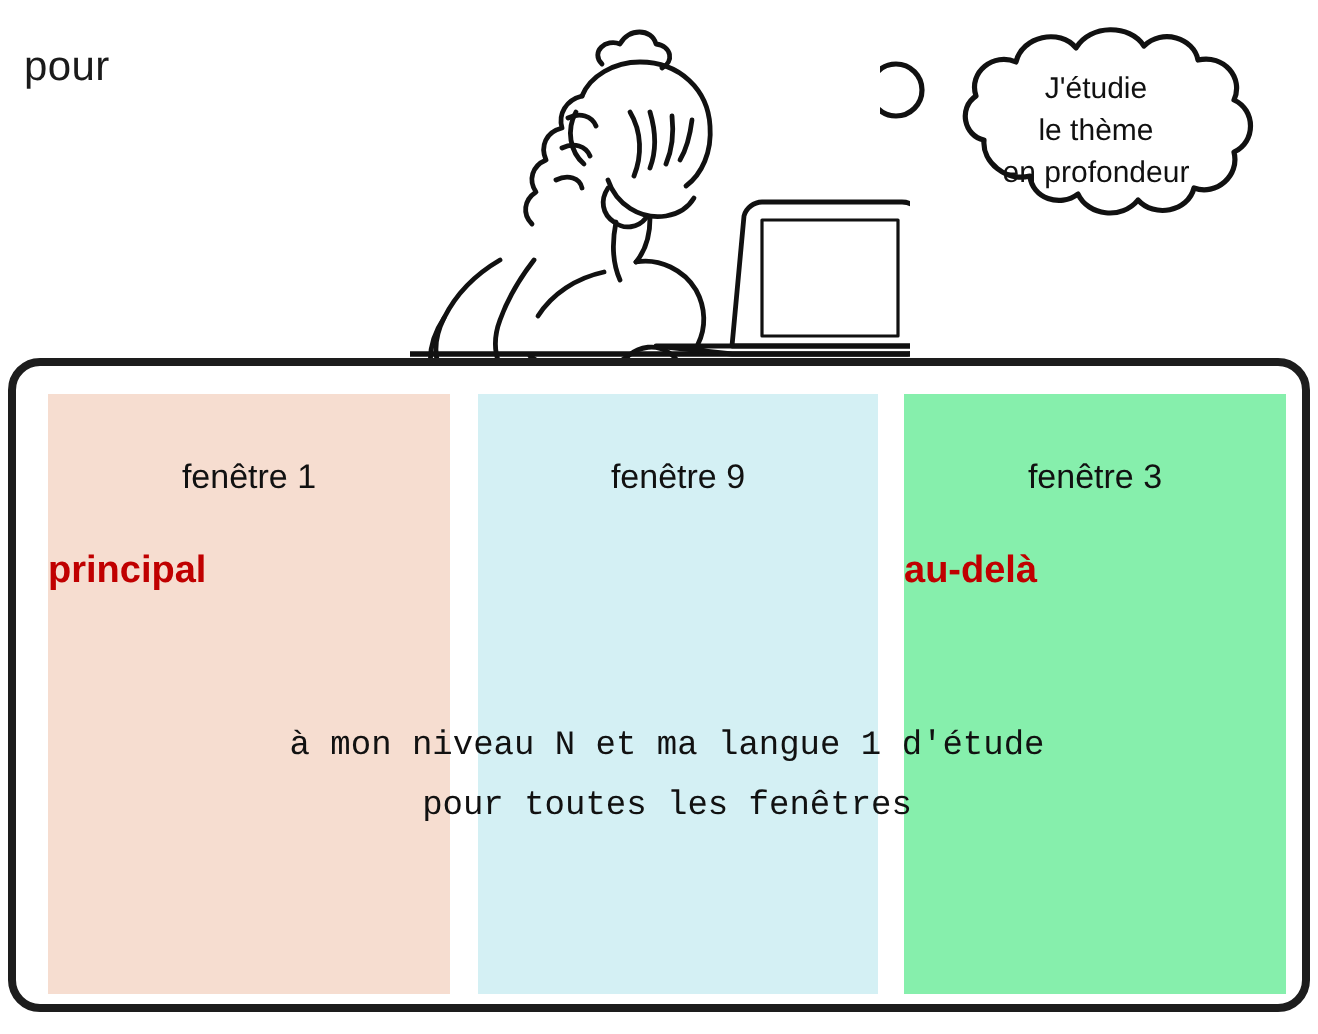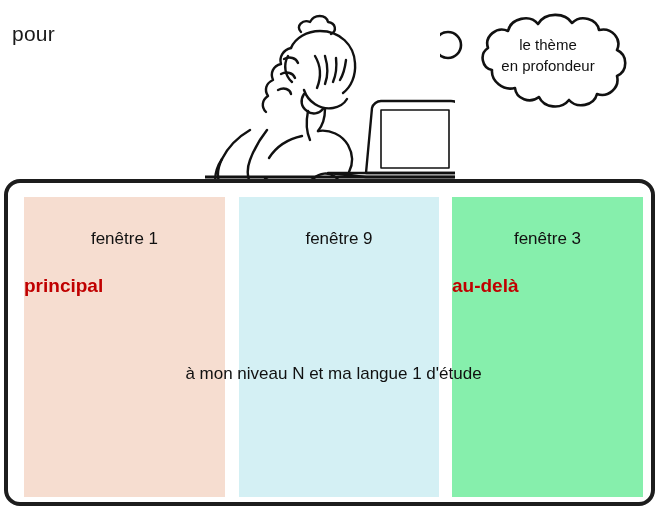--- a/index.html
+++ b/index.html
@@ -120,20 +120,21 @@
   #caption {
     position: absolute;
     left: 16px;
     top: 176px;
     width: 619px;
     text-align: center;
     font-size: 17px;
     line-height: 30px;
     color: #111111;
     pointer-events: none;
+    font-family: Liberation Mono, monospace;
   }
   #caption .cl {
     display: block;
     white-space: nowrap;
   }
 </style>
 </head>
 <body>
 
 <div id="stage">
@@ -207,20 +208,21 @@
                c11 5 11 21 0 26
                c3 12 -9 22 -20 18
                c-3 12 -20 15 -28 6
                c-8 10 -25 8 -30 -3
                c-9 7 -23 2 -24 -9
                c-12 3 -24 -7 -23 -18 z"></path>
     </svg>
   </div>
 
   <div id="bubble-text">
+    <span class="bl">J'étudie</span>
     <span class="bl">le thème</span>
     <span class="bl">en profondeur</span>
   </div>
 
   <div id="main-card" style="border-color: rgb(29, 29, 29);">
 
     <div class="window-col" id="col-1" style="background: rgb(246, 221, 208);">
       <div class="col-head">fenêtre 1</div>
       <div class="col-value" style="color: rgb(192, 0, 0);">principal</div>
     </div>
@@ -229,17 +231,18 @@
       <div class="col-head">fenêtre 9</div>
     </div>
 
     <div class="window-col" id="col-3" style="background: #86efac;">
       <div class="col-head">fenêtre 3</div>
       <div class="col-value" style="color: rgb(192, 0, 0);">au-delà</div>
     </div>
 
     <div id="caption">
       <span class="cl">à mon niveau N et ma langue 1 d'étude</span>
+      <span class="cl">pour toutes les fenêtres</span>
     </div>
 
   </div>
 
 </div>
 
 </body></html>

